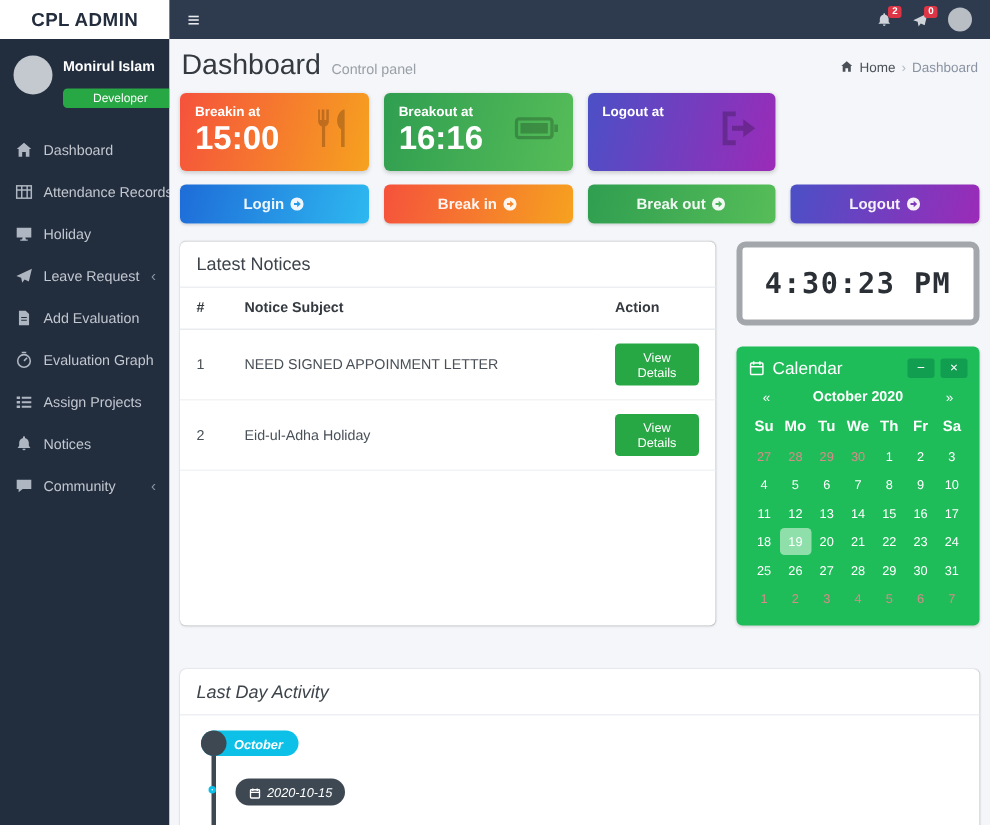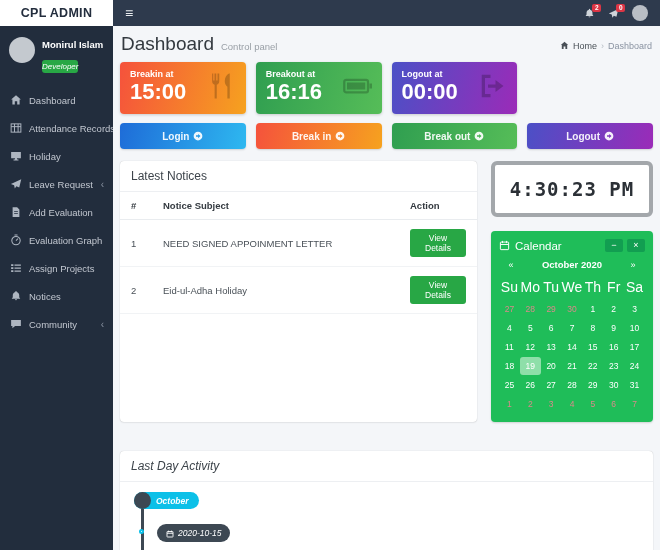--- a/index.html
+++ b/index.html
@@ -7,21 +7,21 @@
   body { font-family:"Liberation Sans", sans-serif; background:#f4f6f9; color:#343a40; }
   .app { display:flex; width:660px; height:550px; }
 
   
   .sidebar { width:113px; min-width:113px; background:#222d3d; height:550px; }
   .brand { height:26px; background:#ffffff; color:#232d3d; font-weight:bold; font-size:12.5px;
            display:flex; align-items:center; justify-content:center; letter-spacing:.3px; cursor:pointer; }
   .user-panel { display:flex; gap:7px; padding:11px 9px 13px; align-items:flex-start; }
   .avatar { width:26px; height:26px; min-width:26px; border-radius:50%; background:#c4c9cf; }
   .user-name { font-size:9.5px; color:#fff; font-weight:600; margin:2px 0 5px; white-space:nowrap; }
-  .badge-dev { background:#28a745; color:#fff; font-size:8px; padding:2px 0; border-radius:3px; display:inline-block;font-style:italic; }
+  .badge-dev { background:#28a745; color:#fff; font-size:8px; padding:2px 20px; border-radius:3px; display:inline-block; }
   .nav-item { display:flex; align-items:center; gap:7px; padding:8px 9px; font-size:9.5px; color:#c2c7d0; cursor:pointer; }
   .nav-ic { width:13px; height:12px; display:inline-flex; justify-content:center; color:#aeb6c1; flex:0 0 13px; }
   .nav-ic svg { width:12px; height:12px; }
   .nav-label { white-space:nowrap; }
   .chev { margin-left:auto; color:#8a93a2; font-size:10px; }
 
   
   .main { flex:1; display:flex; flex-direction:column; min-width:0; }
   .navbar { height:26px; background:#2e3a4d; display:flex; align-items:center; padding:0 12px; }
   .hamburger { color:#e9ecef; font-size:14px; cursor:pointer; line-height:1; }
@@ -74,21 +74,21 @@
                    box-shadow:0 1px 2px rgba(0,0,0,.15); }
   .cal-header { display:flex; align-items:center; gap:5px; font-size:11.5px; }
   .cal-header svg { width:11px; height:11px; }
   .cal-tools { margin-left:auto; display:flex; gap:4px; }
   .cal-btn { width:18px; height:13px; border:none; border-radius:2px; color:#fff; font-size:9px; line-height:1;
              display:flex; align-items:center; justify-content:center; cursor:pointer; font-family:inherit; }
   .cal-nav { display:flex; align-items:center; margin-top:7px; padding:0 5px; font-size:9px; }
   .cal-arrow { cursor:pointer; width:14px; text-align:center; }
   .cal-month { flex:1; text-align:center; font-weight:bold; font-size:9.5px; }
   .cal-grid { display:grid; grid-template-columns:repeat(7,1fr); margin-top:5px; row-gap:1px; }
-  .cal-dow { font-size:14px; font-weight:normal; text-align:center; padding:4px 0; }
+  .cal-dow { font-size:10px; font-weight:bold; text-align:center; padding:4px 0; }
   .cal-day { font-size:8.5px; text-align:center; padding:4px 0; border-radius:3px; cursor:pointer; }
   .cal-day.out { color:#d98a8a; }
   .cal-day.selected { background:#8edfa9; }
 
   .activity-card { margin-top:29px;font-style:italic; }
   .activity-body { position:relative; height:82px; padding:10px 14px; }
   .timeline-line { position:absolute; left:21px; top:24px; width:3px; height:52px; background:#3d4853; }
   .month-pill { position:relative; z-index:1; display:inline-flex; align-items:center; background:#0cc0e8;
                 border-radius:9px; height:17px; }
   .month-dot { width:17px; height:17px; border-radius:50%; background:#3d4853; }
@@ -243,21 +243,20 @@
             <div class="stat-label">Breakout at</div>
             <div class="stat-time">16:16</div>
             <span class="stat-ic"><svg viewBox="0 0 24 24" fill="currentColor">
                 <rect x="1" y="7" width="19" height="10" rx="1.5" fill="none" stroke="currentColor" stroke-width="1.8"></rect>
                 <rect x="3.2" y="9.2" width="14.6" height="5.6"></rect>
                 <rect x="21.2" y="10" width="2" height="4"></rect>
               </svg></span>
           </div>
           <div class="stat-card" style="background: linear-gradient(105deg, rgb(75, 80, 198), rgb(155, 43, 184));">
             <div class="stat-label">Logout at</div>
-            <div class="stat-time">00:00</div>
             <span class="stat-ic"><svg viewBox="0 0 24 24" fill="currentColor">
                 <path d="M3 3h7v2.6H5.6v12.8H10V21H3zM14 7.2v3.5h-6v2.6h6v3.5L20.4 12z"></path>
               </svg></span>
           </div>
         </div>
       <div id="btns-grid" class="btns-grid">
           <button class="action-btn" style="background: linear-gradient(105deg, rgb(30, 108, 216), rgb(46, 184, 240));">
             <span>Login</span>
             <span style="display:inline-flex">
               <svg viewBox="0 0 16 16" fill="currentColor" fill-rule="evenodd">

